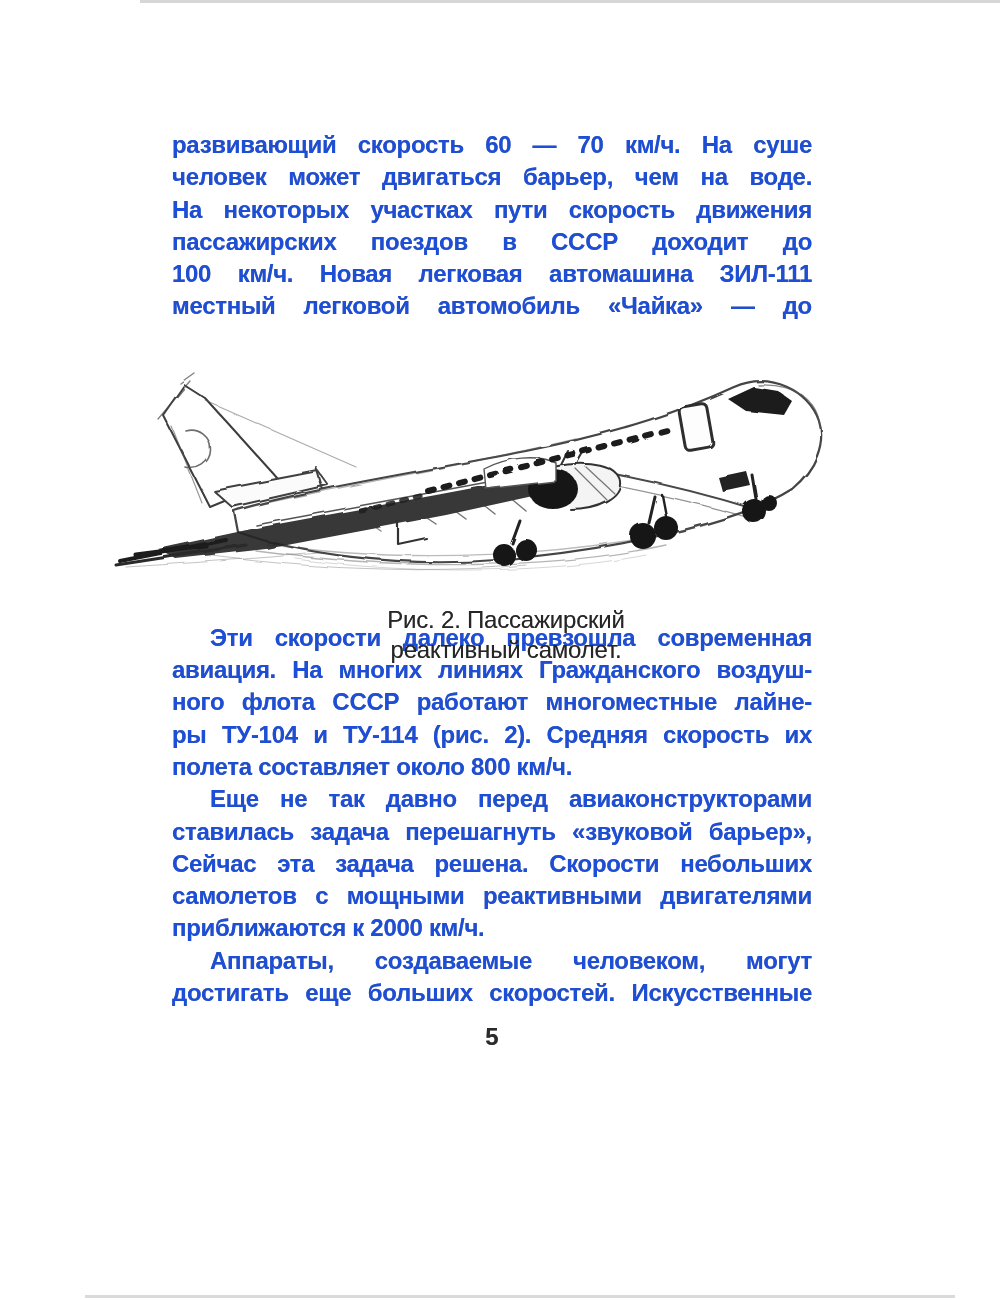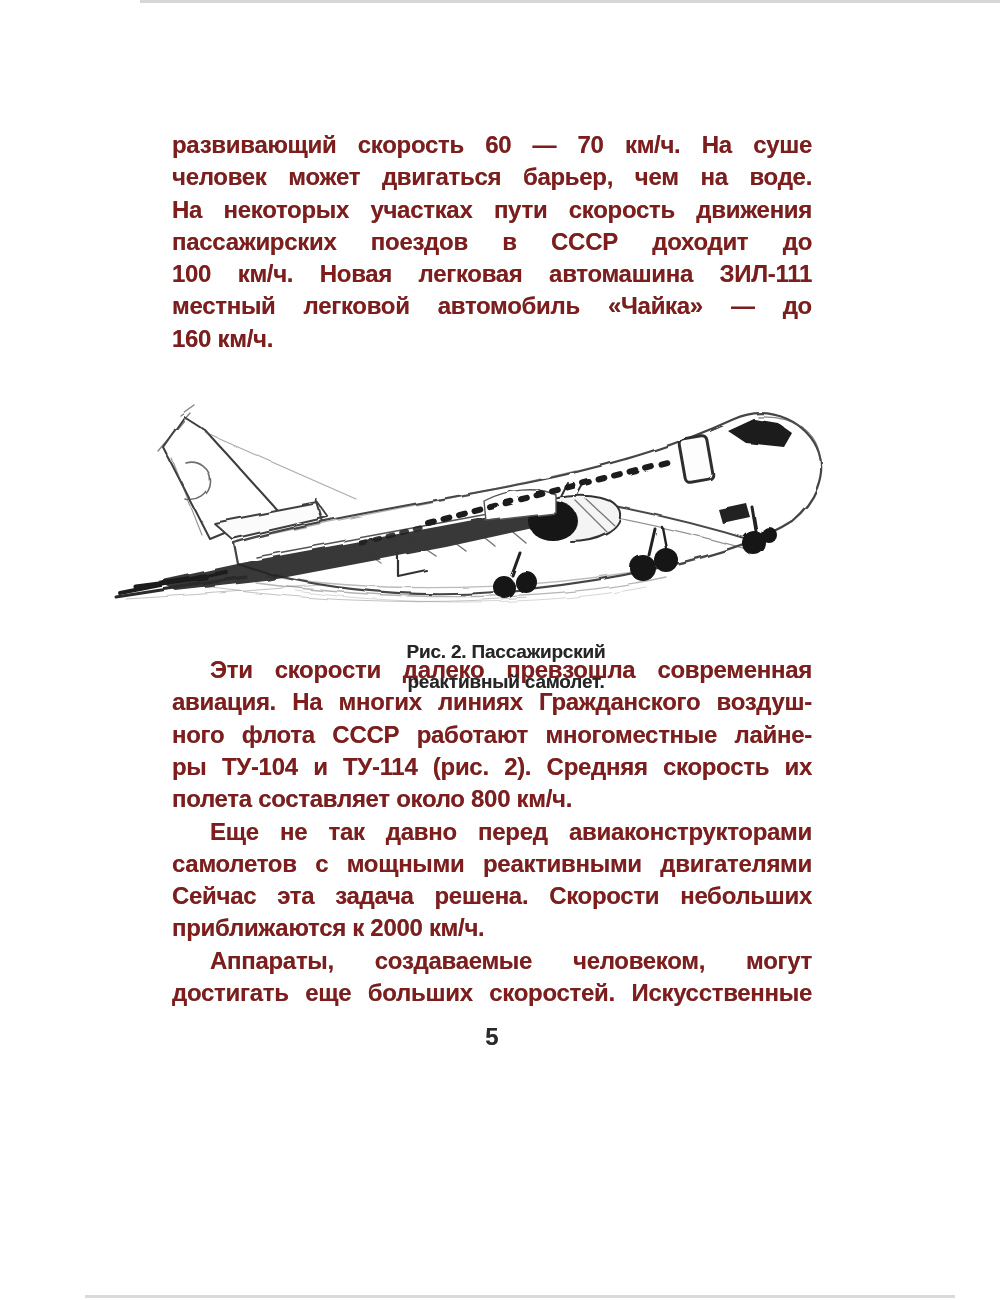--- a/index.html
+++ b/index.html
@@ -34,43 +34,43 @@
     top: 0;
     width: 640px;
     padding-top: 129px;
   }
   .para { margin: 0; }
   .tline {
     font-size: 24px;
     font-weight: 700;
     line-height: 32.3px;
     letter-spacing: -0.3px;
-    color: #7f1d1d;
+    color: #1d4ed8;
     text-align: justify;
     text-align-last: justify;
     white-space: normal;
     text-shadow: 0 0 0.6px rgba(45,45,45,0.55);
   }
   .tline.indent { padding-left: 38px; }
   .tline.lastline { text-align-last: left; }
   .figure-wrap {
     margin-top: 16px;
     margin-left: -66px;
     width: 800px;
     height: 258px;
     position: relative;
   }
   .figure-wrap svg { display: block; width: 800px; height: 258px; }
   .caption {
     margin-top: 8px;
     text-align: center;
   }
   .caption-line {
-    font-size: 19px;
-    font-weight: 700;
+    font-size: 24px;
+    font-weight: 400;
     line-height: 30px;
     letter-spacing: -0.2px;
     color: #262626;
     text-shadow: 0 0 0.6px rgba(45,45,45,0.5);
   }
   .bottom-block { margin-top: 25px; }
   .pagenum {
     margin-top: 14px;
     text-align: center;
     font-size: 24px;
@@ -88,21 +88,20 @@
   <div class="text-col">
 
     <div>
         <div class="para">
           <div class="tline">развивающий скорость 60 — 70 км/ч. На суше</div>
           <div class="tline">человек может двигаться барьер, чем на воде.</div>
           <div class="tline">На некоторых участках пути скорость движения</div>
           <div class="tline">пассажирских поездов в СССР доходит до</div>
           <div class="tline">100 км/ч. Новая легковая автомашина ЗИЛ-111</div>
           <div class="tline">местный легковой автомобиль «Чайка» — до</div>
-          <div class="tline lastline">160 км/ч.</div>
         </div>
       </div>
 
     <figure class="figure-wrap" style="margin-block:16px 0; margin-inline:0; margin-left:-66px;" aria-label="Карандашный рисунок пассажирского реактивного самолета">
       <svg viewBox="0 0 800 258">
         <defs>
           <filter id="rough" x="-5%" y="-5%" width="110%" height="110%">
             <feTurbulence type="fractalNoise" baseFrequency="0.035" numOctaves="2" result="n"></feTurbulence>
             <feDisplacementMap in="SourceGraphic" in2="n" scale="3.5"></feDisplacementMap>
           </filter>
@@ -186,22 +185,23 @@
     <div class="bottom-block">
         <div class="para">
           <div class="tline indent">Эти скорости далеко превзошла современная</div>
           <div class="tline">авиация. На многих линиях Гражданского воздуш-</div>
           <div class="tline">ного флота СССР работают многоместные лайне-</div>
           <div class="tline">ры ТУ-104 и ТУ-114 (рис. 2). Средняя скорость их</div>
           <div class="tline lastline">полета составляет около 800 км/ч.</div>
         </div>
         <div class="para">
           <div class="tline indent">Еще не так давно перед авиаконструкторами</div>
+          <div class="tline">ставилась задача перешагнуть «звуковой барьер»,</div>
+          <div class="tline">Сейчас эта задача решена. Скорости небольших</div>
           <div class="tline">самолетов с мощными реактивными двигателями</div>
-          <div class="tline">Сейчас эта задача решена. Скорости небольших</div>
           <div class="tline lastline">приближаются к 2000 км/ч.</div>
         </div>
         <div class="para">
           <div class="tline indent">Аппараты, создаваемые человеком, могут</div>
           <div class="tline">достигать еще больших скоростей. Искусственные</div>
         </div>
       </div>
 
     <div class="pagenum">5</div>
   </div>

